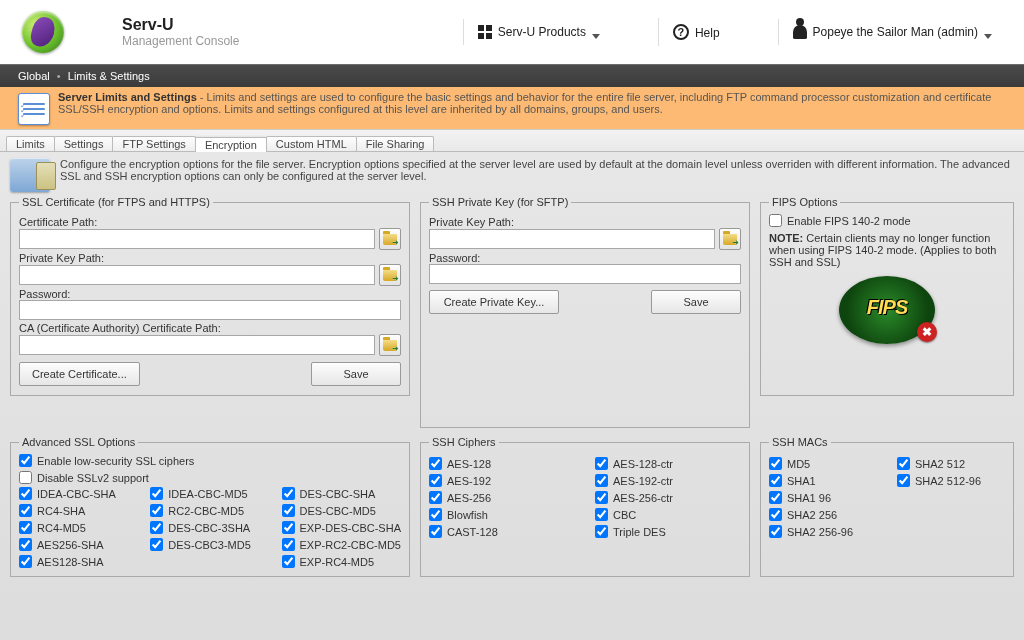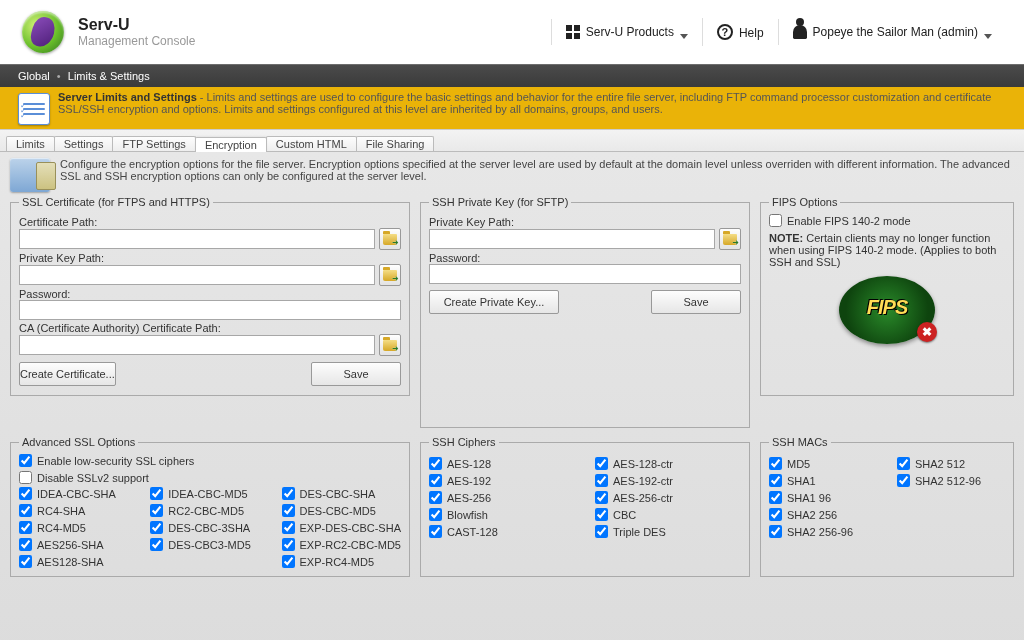--- a/index.html
+++ b/index.html
@@ -13,20 +13,21 @@
     overflow: hidden;
   }
   
   .header {
     display: flex;
     align-items: center;
     padding: 8px 18px 8px 22px;
     background: #fff;
     border-bottom: 1px solid #6d6d6d;
     height: 65px;
+    gap: 44px;
   }
   .logo {
     width: 42px; height: 42px;
     border-radius: 50%;
     background: radial-gradient(circle at 35% 35%, #d5f27a 0%, #6abf2a 55%, #2f7321 100%);
     box-shadow: 0 1px 3px rgba(0,0,0,0.4), inset 0 2px 2px rgba(255,255,255,0.5);
     position: relative;
     margin-right: 14px;
   }
   .logo::after {
@@ -56,21 +57,21 @@
   
   .breadcrumb-bar {
     background: linear-gradient(#4b4b4b,#3a3a3a);
     color:#fff;
     padding: 5px 18px;
     font-size:11px;
   }
   .breadcrumb-bar .dot { color:#aaa; margin:0 4px; }
   
   .desc-panel {
-    display:flex; background:#eab308; padding:4px 22px 4px 8px;
+    display:flex; background:#fdba74; padding:4px 22px 4px 8px;
     border-bottom:1px solid #ccc;
     font-size:11px; color:#555;
   }
   .desc-icon {
     width:32px;height:32px;margin:2px 8px 0 10px;flex:0 0 32px;
     background:#fff;border:1px solid #5a8ed8;border-radius:3px;
     box-shadow:0 1px 2px rgba(0,0,0,0.3);
     display:flex;flex-direction:column;justify-content:center;gap:3px;padding:4px;
   }
   .desc-icon span{height:2px;background:#5a8ed8;border-radius:1px;}
@@ -150,21 +151,21 @@
     width:14px;height:11px;
     background:linear-gradient(#f4dd86,#d6a827);
     border-radius:1px 1px 2px 2px;
     position:relative;
   }
   .folder-glyph::before{content:"";position:absolute;top:-3px;left:0;width:7px;height:3px;background:#d6a827;border-radius:1px 1px 0 0;}
   .folder-glyph::after{content:"➜";position:absolute;font-size:8px;color:#2a7a2a;right:-2px;bottom:-2px;text-shadow:0 0 1px #fff;}
   .btn {
     height:24px;
     min-width:90px;
-    padding:0 0;
+    padding:0 12px;
     border:1px solid #999;
     background:linear-gradient(#fdfdfd,#e6e6e6);
     border-radius:2px;
     font-size:11px;color:#333;
     cursor:pointer;
   }
   .btn-row{display:flex;justify-content:space-between;margin-top:6px;}
   .chk{ display:flex;align-items:center;gap:5px;font-size:11px;color:#333;white-space:nowrap;}
   .chk input{width:13px;height:13px;}
   .cipher-grid{display:grid;grid-template-columns:repeat(3,1fr);gap:4px 20px;margin-top:3px;}

